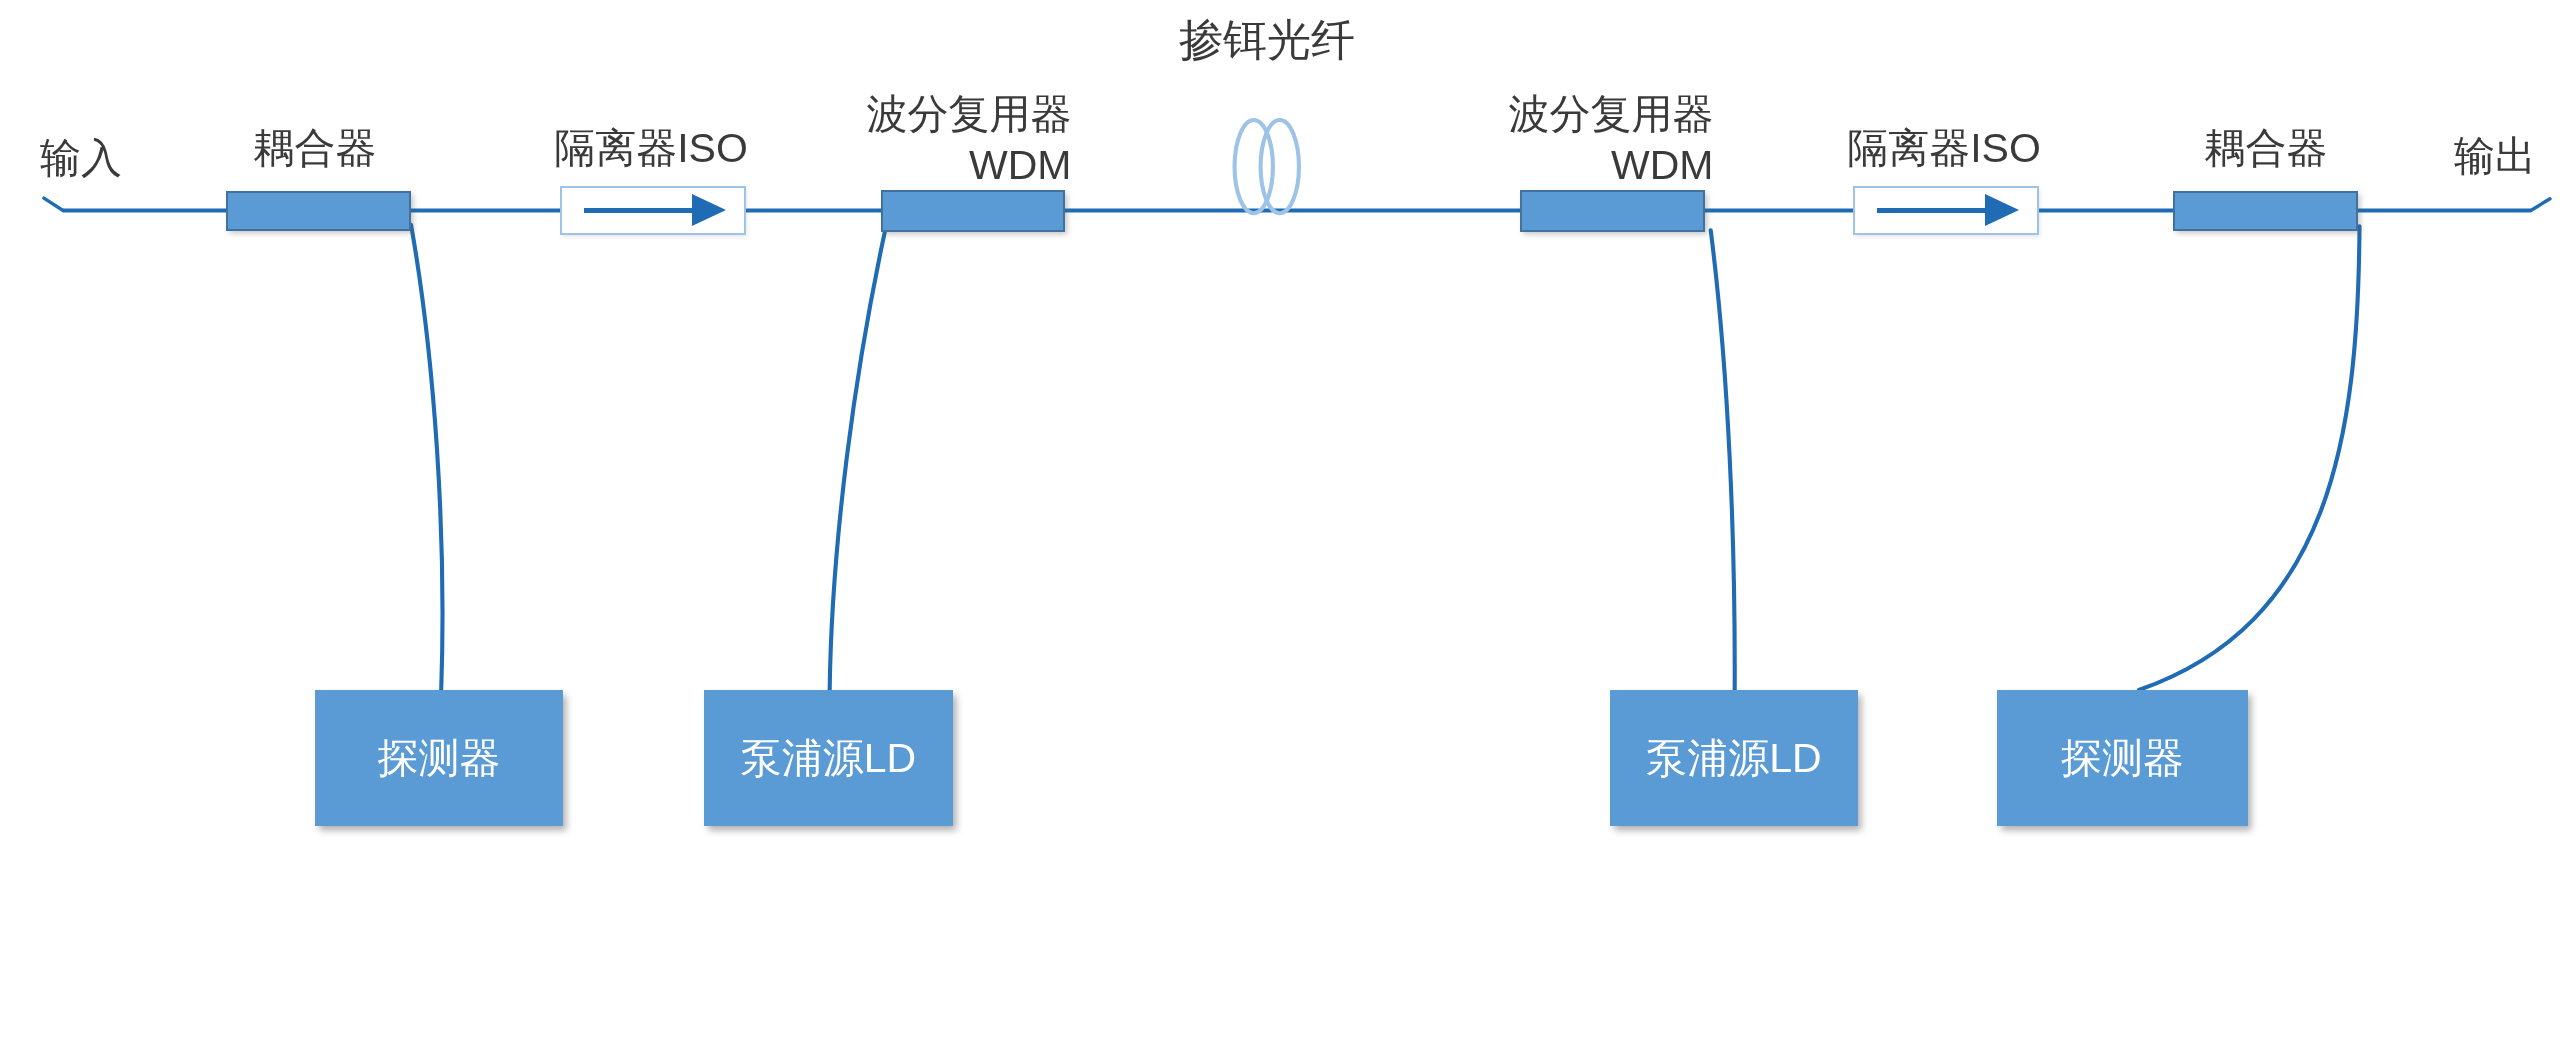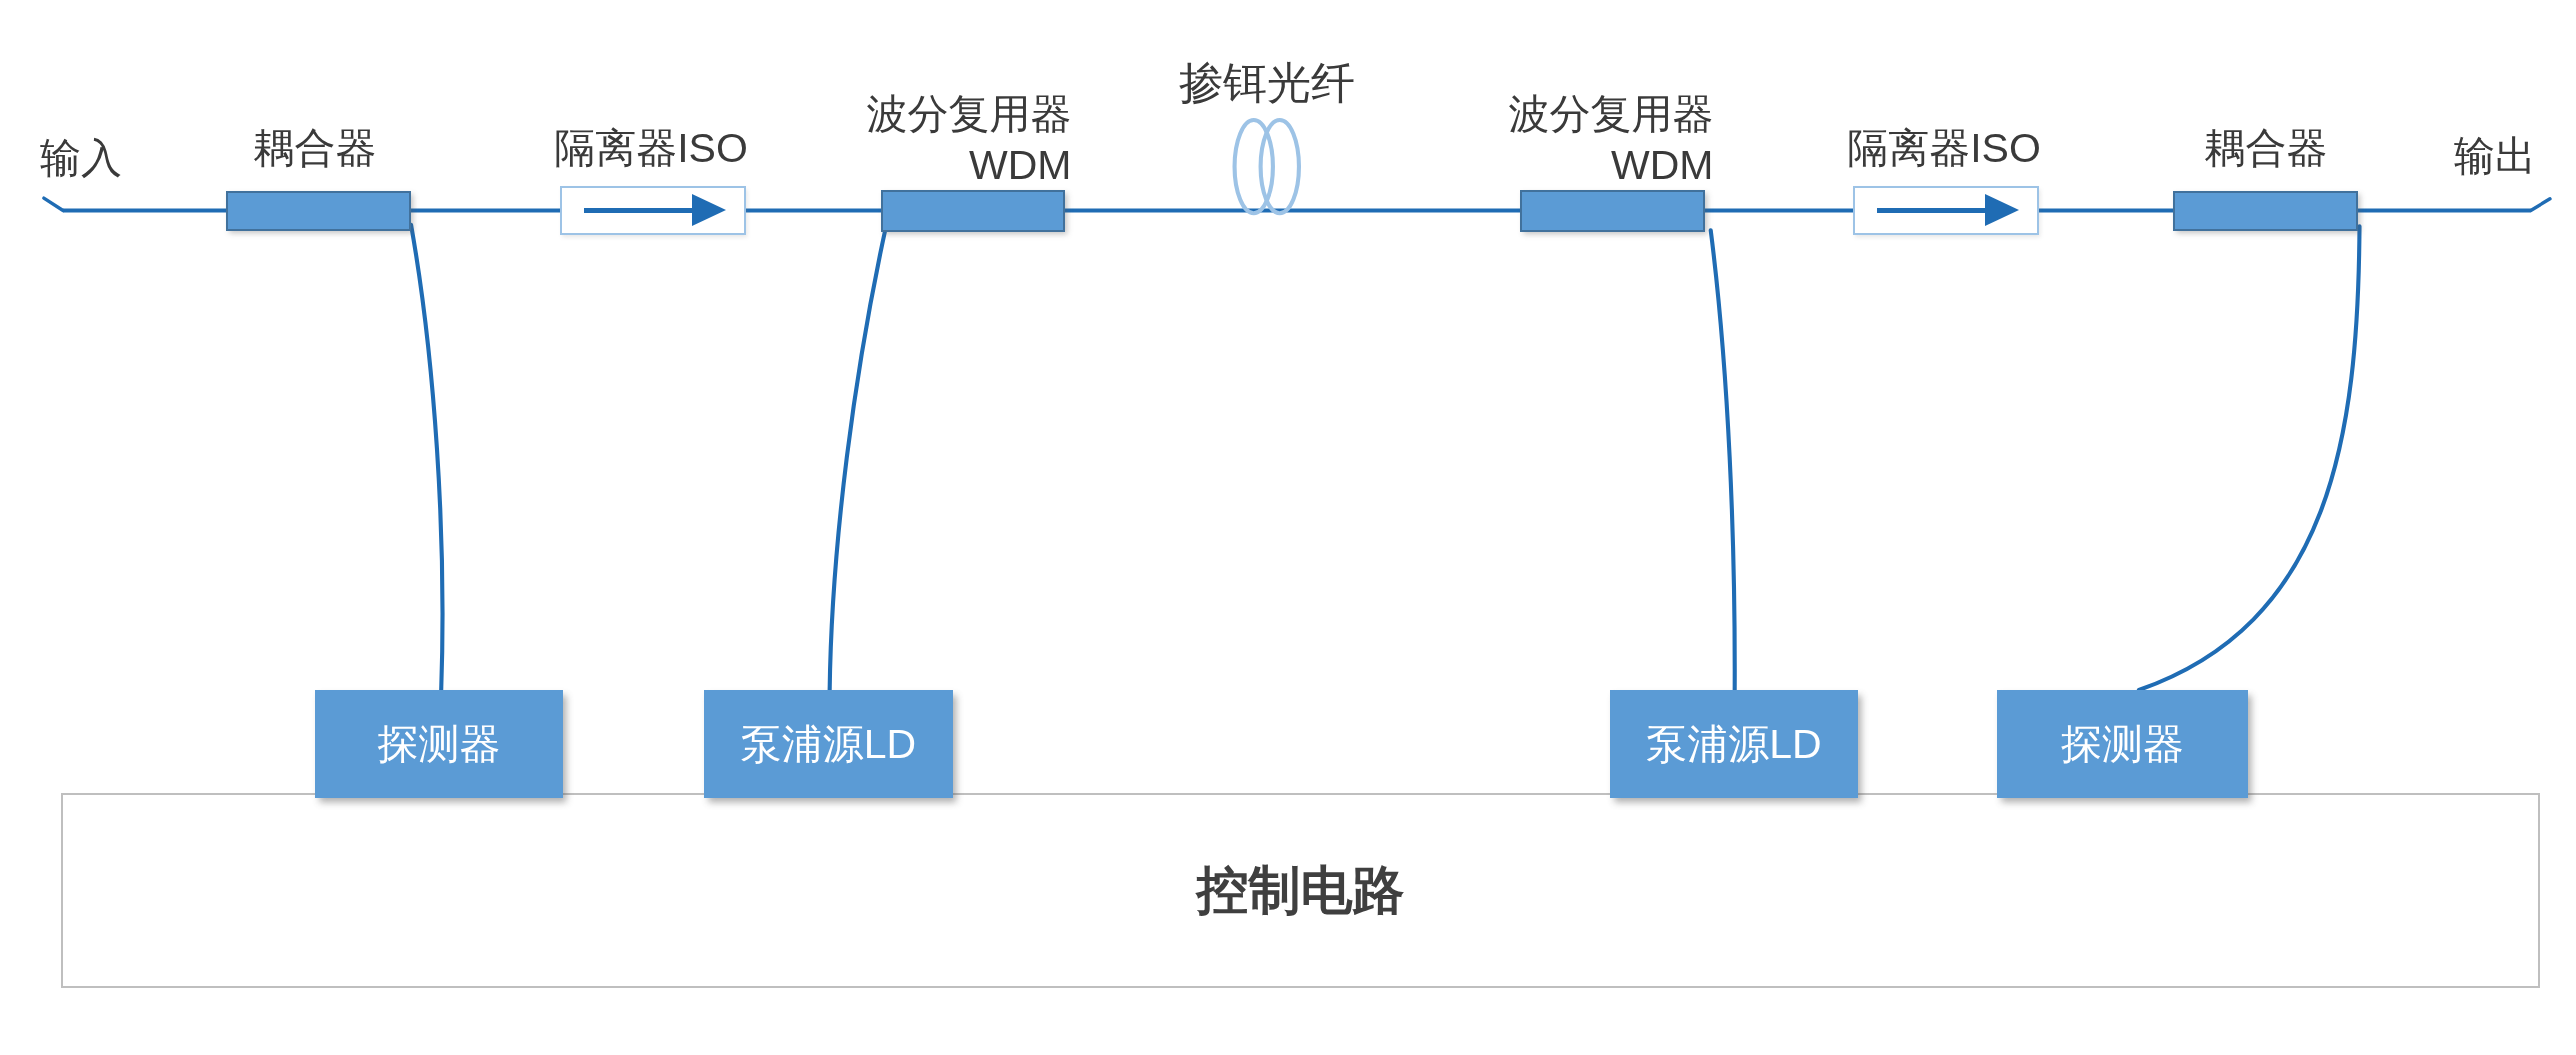--- a/index.html
+++ b/index.html
@@ -7,42 +7,42 @@
     position:relative; width:2576px; height:1056px; background:#ffffff;
     font-family:"Liberation Sans","DejaVu Sans",sans-serif; overflow:hidden;
   }
   .layer { position:absolute; left:0; top:0; width:2576px; height:1056px; z-index:1; }
 
   .lbl {
     position:absolute; transform:translateX(-50%);
     font-size:41px; color:#3a3a3a; white-space:nowrap; z-index:4;
   }
   .lbl2 { text-align:right; line-height:51px; }
-  .edf-title { font-size:44px;margin-top:43px; }
+  .edf-title { font-size:44px; }
 
   .comp {
     position:absolute; background:#5B9BD5; border:2.1px solid #41719C;
     box-sizing:border-box; box-shadow:2.7px 3.4px 5.5px rgba(90,90,90,0.35); z-index:3;
   }
   .iso {
     position:absolute; background:#ffffff; border:2.1px solid #9DC3E6;
     box-sizing:border-box; box-shadow:2.1px 2.7px 4.1px rgba(120,120,120,0.18); z-index:3;
   }
   .arrow { position:absolute; left:0; top:0; right:0; bottom:0; }
   .shaft {
     position:absolute; left:22px; right:52px; top:50%; height:4.8px; margin-top:-2.7px;
     background:#1F6CB4;
   }
   .head {
     position:absolute; right:18px; top:50%; margin-top:-16.4px; width:0; height:0;
     border-left:34px solid #1F6CB4; border-top:16.4px solid transparent; border-bottom:16.4px solid transparent;
   }
 
   .module {
-    position:absolute; top:690px; height:108px; background:#5B9BD5;
+    position:absolute; top:690px; height:136px; background:#5B9BD5;
     box-shadow:4.1px 4.8px 6.9px rgba(80,80,80,0.45);
     color:#ffffff; font-size:41px; display:flex; align-items:center; justify-content:center;
     z-index:3;
   }
   .control {
     position:absolute; left:61px; top:793px; width:2479px; height:195px;
     background:#ffffff; border:2.1px solid #BFBFBF; box-sizing:border-box;
     display:flex; align-items:center; justify-content:center;
     font-size:52px; font-weight:600; color:#3f3f3f; z-index:2;
   }
@@ -108,23 +108,20 @@
 
   <div class="iso" style="left:1853px; top:186px; width:186px; height:49px">
     <span class="arrow">
       <span class="shaft"></span>
       <span class="head"></span>
     </span>
   </div>
 
   <div class="comp" style="left:2173px; top:191px; width:185px; height:40px"></div>
 
-  <div class="control">
-    <span>控制电路</span>
-  </div>
 
   <div class="module" style="left:315px; width:248px">
     <span>探测器</span>
   </div>
 
   <div class="module" style="left:704px; width:249px">
     <span>泵浦源LD</span>
   </div>
 
   <div class="module" style="left:1610px; width:248px">

